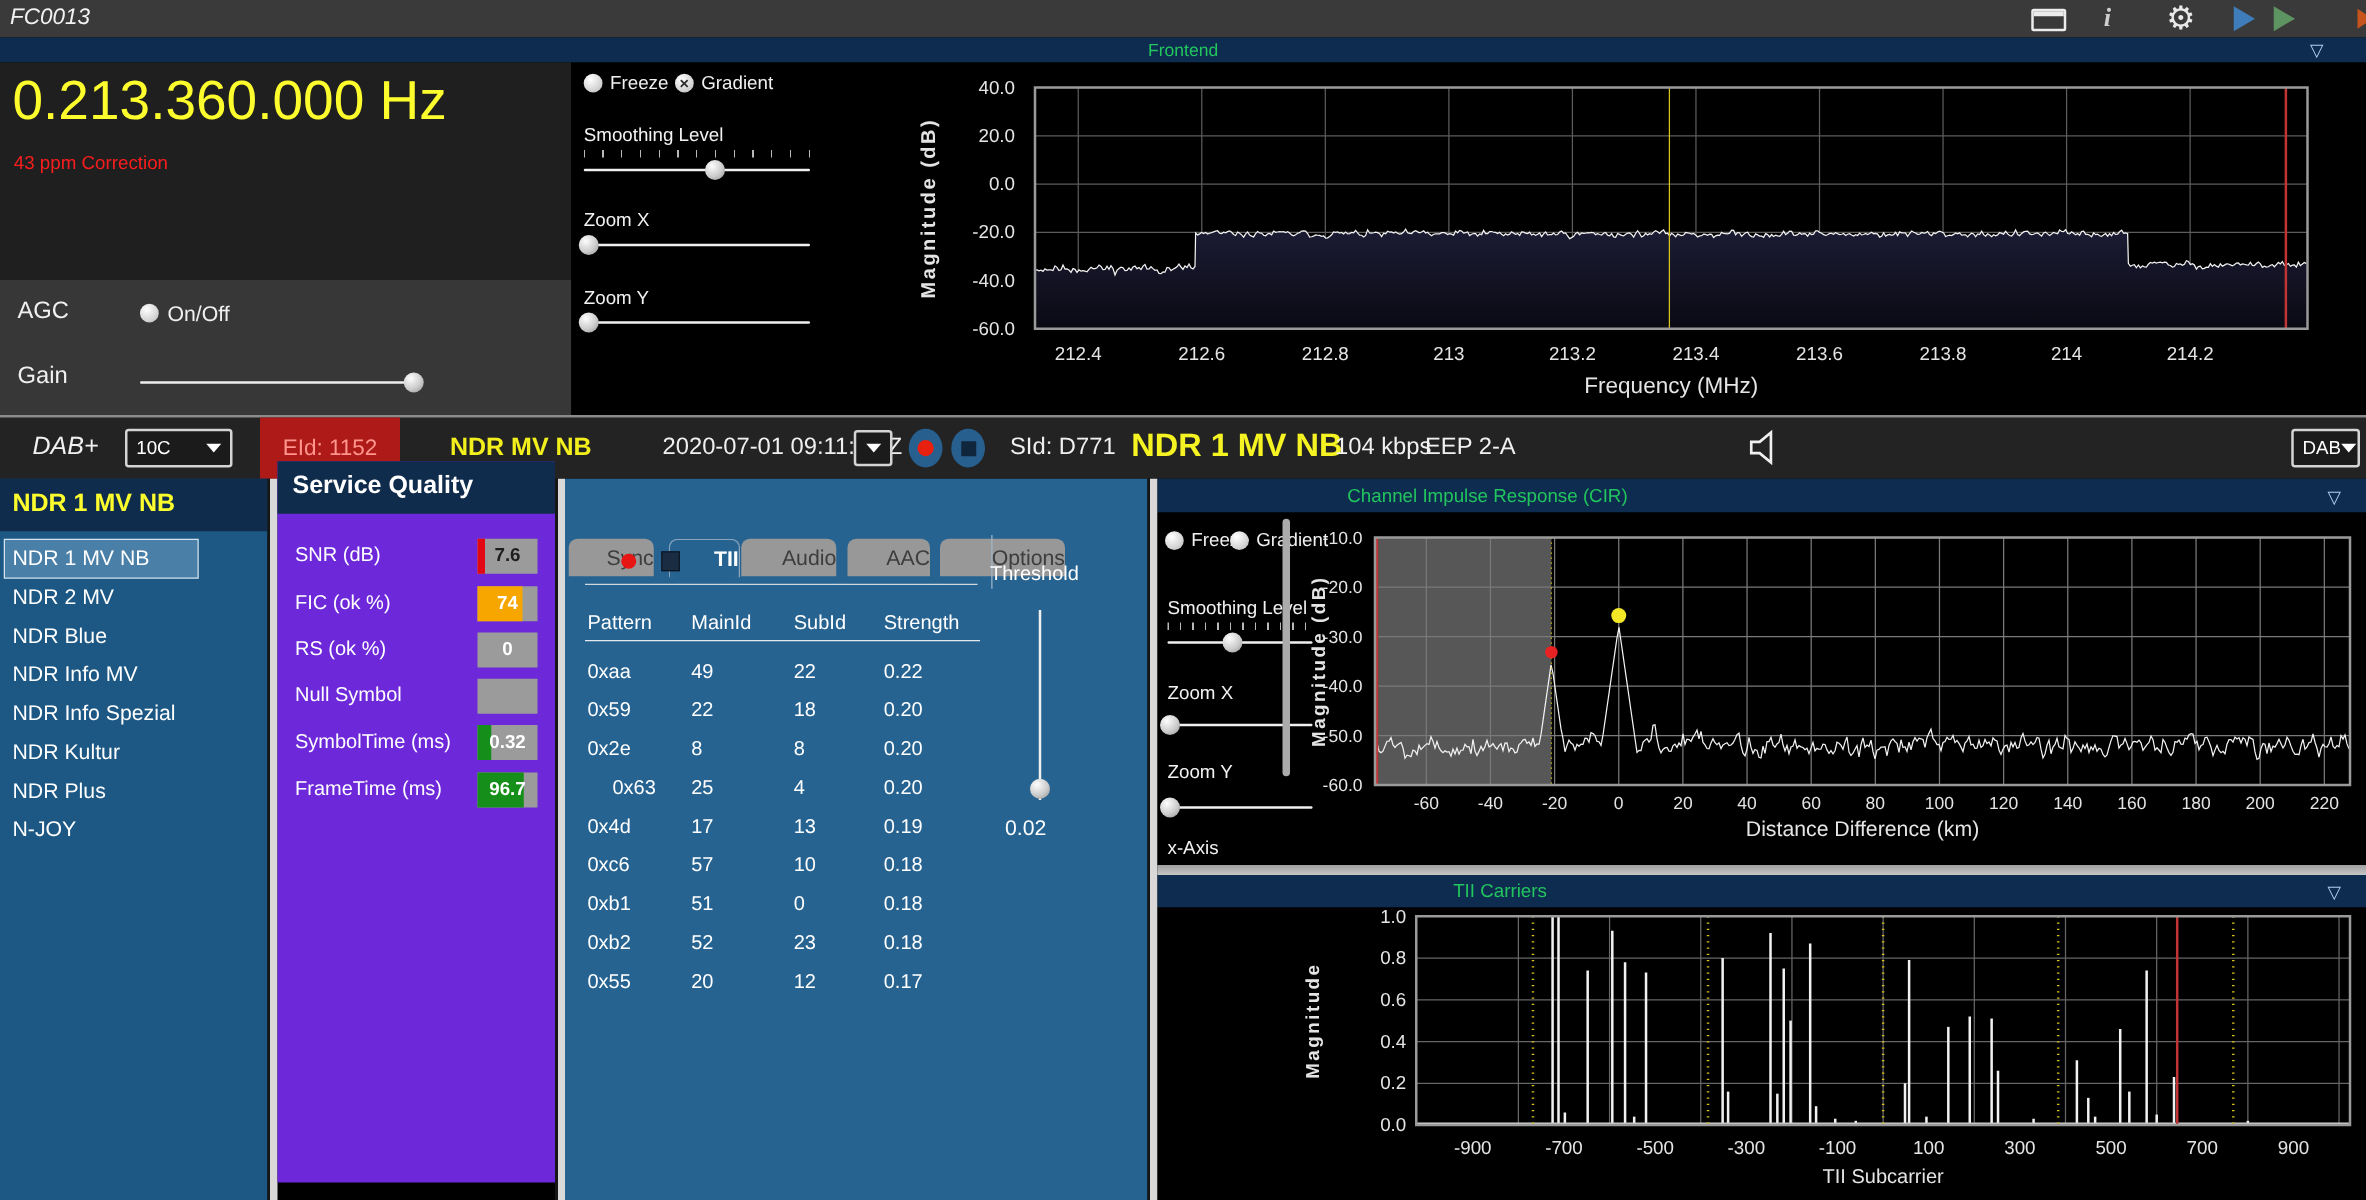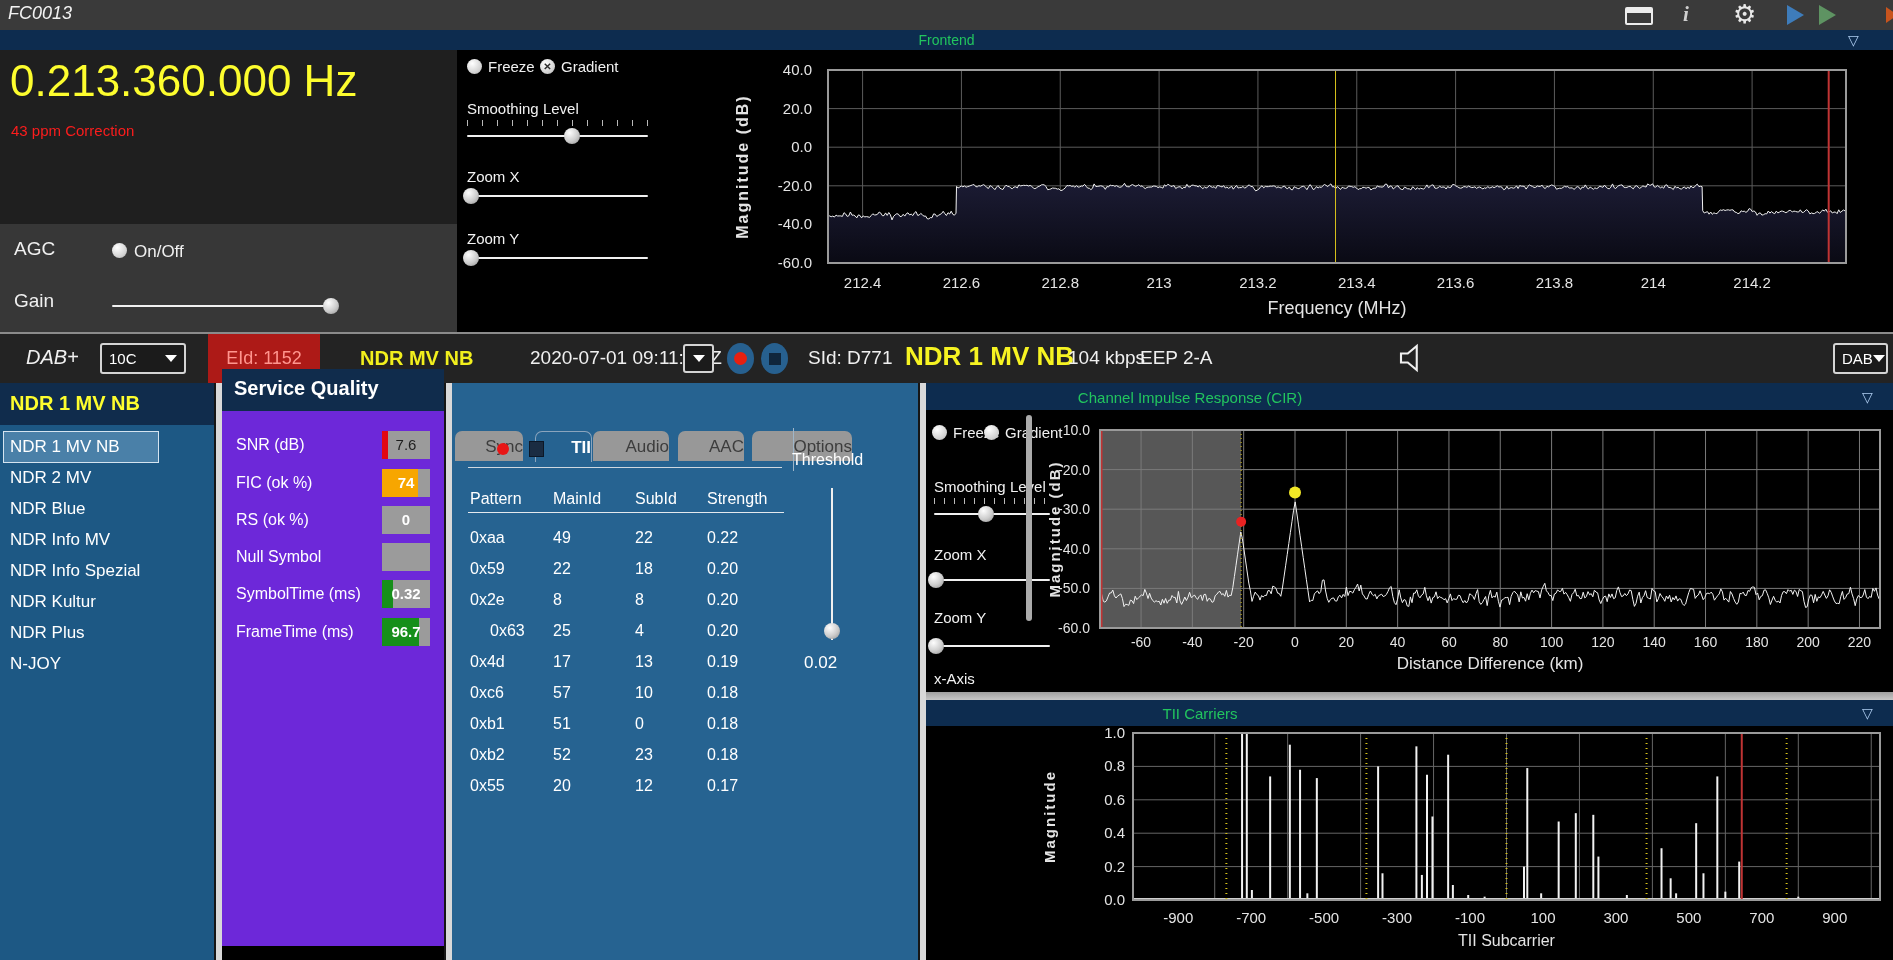--- a/index.html
+++ b/index.html
@@ -103,21 +103,21 @@
   .svc-item{position:absolute;left:4px;height:30px;line-height:30px;padding-left:6px;font-size:17px;color:#fff;white-space:nowrap;}
   .svc-item.selected{width:148px;background:#4a80a8;box-shadow:0 0 0 1px #d5e4f0;}
 
   #sq-panel{position:absolute;left:222px;top:369px;width:222px;height:577px;background:#6d28d9;}
   #sq-title{position:absolute;left:12px;top:8px;font-size:20px;font-weight:bold;color:#fff;}
   .sq-row{position:absolute;left:0;width:222px;height:30px;}
   .sq-lab{position:absolute;left:14px;top:5px;font-size:16px;color:#fff;white-space:nowrap;}
   .badge{position:absolute;left:160px;top:0;width:48px;height:28px;background:#9b9b9b;}
   .badge .fill{position:absolute;left:0;top:0;bottom:0;}
   .badge .val{position:absolute;left:0;right:0;top:5px;text-align:center;font-size:15px;font-weight:bold;color:#fff;}
-  .badge .val.dark{color:#1e1e1e;font-weight:normal;}
+  .badge .val.dark{color:#1e1e1e;font-weight:bold;}
 
   #tii-panel{position:absolute;left:452px;top:383px;width:466px;height:577px;background:#266391;}
   #tii-tabs .tab{top:0;height:30px;line-height:31px;font-size:17px;}
   #tii-tabs{position:absolute;left:0;top:0;width:466px;height:30px;}
   #tii-tabs .tab.active{background:#266391;color:#fff;border:1px solid #8aa4bd;border-bottom:none;font-weight:bold;}
   #tii-rec{position:absolute;left:45px;top:60px;width:12px;height:12px;border-radius:50%;background:#e81515;}
   #tii-stop{position:absolute;left:77px;top:58px;width:13px;height:14px;background:#1a2c42;border:1px solid #0c1726;}
   #tii-hline{position:absolute;left:16px;top:84px;width:314px;height:1px;background:#cfd8e0;}
   #tii-sep{position:absolute;left:341px;top:45px;width:1px;height:43px;background:#9fb6c9;}
   #tii-thr-lab{position:absolute;left:340px;top:68px;font-size:16px;color:#fff;}

